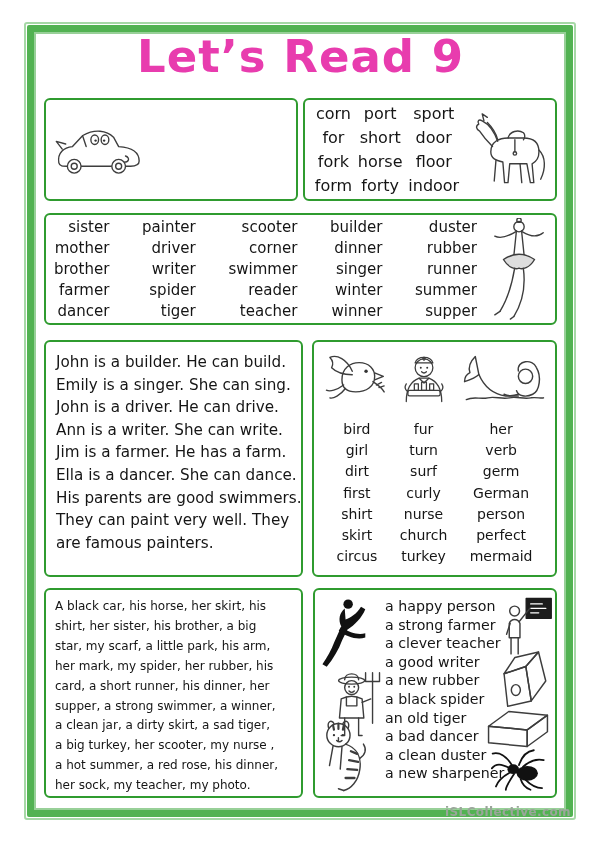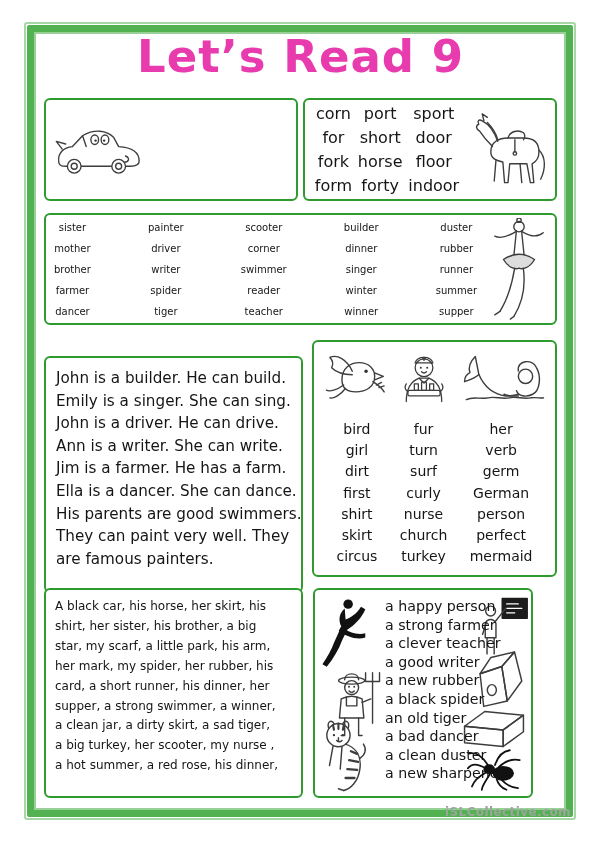--- a/index.html
+++ b/index.html
@@ -29,34 +29,34 @@
   
   #box-ar{left:44px;top:98px;width:254px;height:103px;display:flex;align-items:center;padding:2px 6px;}
   #box-or{left:303px;top:98px;width:254px;height:103px;display:flex;align-items:center;padding:2px 4px;}
   .cols{display:flex;flex:1;justify-content:space-evenly;}
   .col{text-align:center;}
   #box-ar .col,#box-or .col{font-size:16px;line-height:24px;}
 
   
   #box-er{left:44px;top:213px;width:513px;height:112px;display:flex;align-items:center;padding:2px 8px;}
   #box-er .cols{justify-content:space-between;padding-right:14px;}
-  #box-er .col{font-size:10px;line-height:21px;}
-
-  
-  #box-read{left:44px;top:356px;width:259px;height:237px;padding:9px 4px 0 10px;}
+  #box-er .col{font-size:15px;line-height:21px;text-align:right;}
+
+  
+  #box-read{left:44px;top:340px;width:259px;height:237px;padding:9px 4px 0 10px;}
   #box-read .tline{font-size:15.2px;line-height:22.6px;white-space:nowrap;}
   #box-irur{left:312px;top:340px;width:245px;height:237px;padding-top:5px;}
   .imgrow{display:flex;justify-content:space-evenly;align-items:center;height:64px;}
   #box-irur .cols{margin-top:8px;}
   #box-irur .col{font-size:14px;line-height:21.2px;}
 
   
   #box-long{left:44px;top:588px;width:259px;height:210px;padding:7px 3px 0 9px;}
   #box-long .tline{font-size:12px;line-height:19.9px;white-space:nowrap;}
-  #box-list{left:313px;top:588px;width:220px;height:210px;}
+  #box-list{left:313px;top:588px;width:244px;height:210px;}
   .phrases{position:absolute;left:70px;top:7px;}
   .phrases .phrase{font-size:14.2px;line-height:18.6px;white-space:nowrap;}
   .ph-icon{position:absolute;}
   #ic-dancer{left:4px;top:4px;}
   #ic-teacher{right:2px;top:6px;}
   #ic-farmer{left:14px;top:76px;}
   #ic-sharpener{right:2px;top:60px;}
   #ic-eraser{right:2px;top:116px;}
   #ic-tiger{left:2px;top:122px;}
   #ic-spider{right:8px;top:158px;}
@@ -272,20 +272,21 @@
     <div>
         <div class="tline">A black car, his horse, her skirt, his</div>
         <div class="tline">shirt, her sister, his brother,  a big</div>
         <div class="tline">star, my scarf, a little park, his arm,</div>
         <div class="tline">her mark, my spider, her rubber, his</div>
         <div class="tline">card, a short runner, his dinner, her</div>
         <div class="tline">supper, a strong swimmer, a winner,</div>
         <div class="tline">a clean jar, a dirty skirt, a sad tiger,</div>
         <div class="tline">a big turkey, her scooter, my nurse ,</div>
         <div class="tline">a hot summer, a red rose, his dinner,</div>
+        <div class="tline">her sock, my teacher, my photo.</div>
       </div>
   </section>
 
   <section class="box" id="box-list">
     <span class="icon ph-icon" id="ic-dancer">
       <svg width="48" height="82" viewBox="0 0 56 88">
         <circle class="fillb" cx="34" cy="8" r="5.5"></circle>
         <path class="fillb" d="M30,13 C24,18 22,26 26,34 L18,52 C14,62 10,70 4,78 L9,81 C17,71 23,61 27,50 L33,38 C42,32 50,24 54,14 L49,11 C44,19 37,24 31,26 Z"></path>
         <path class="fillb" d="M26,34 C36,42 46,44 54,42 L54,47 C44,50 32,46 23,39 Z"></path>
       </svg>

